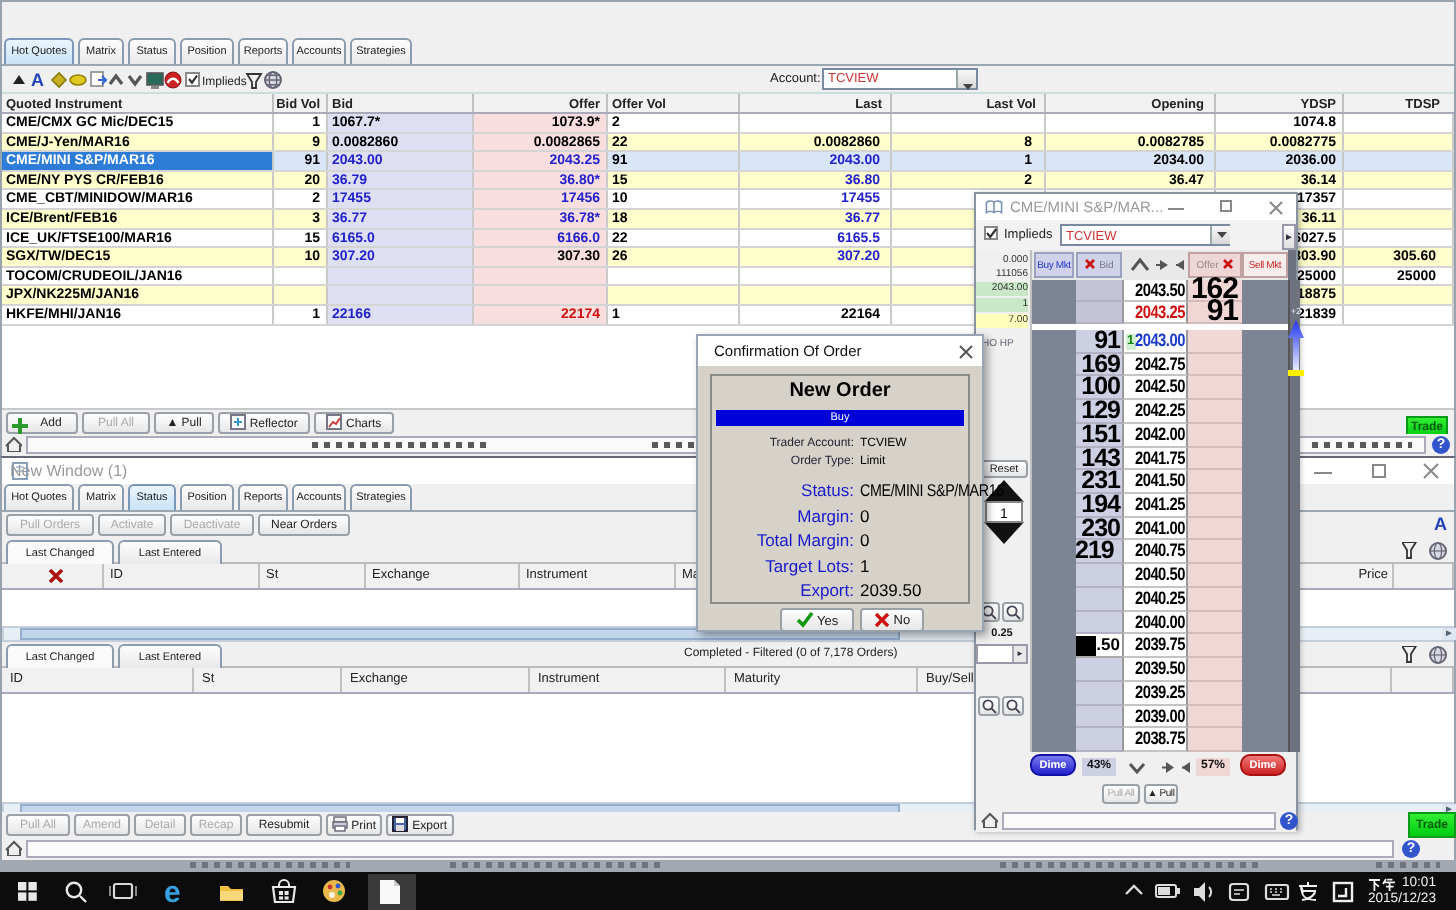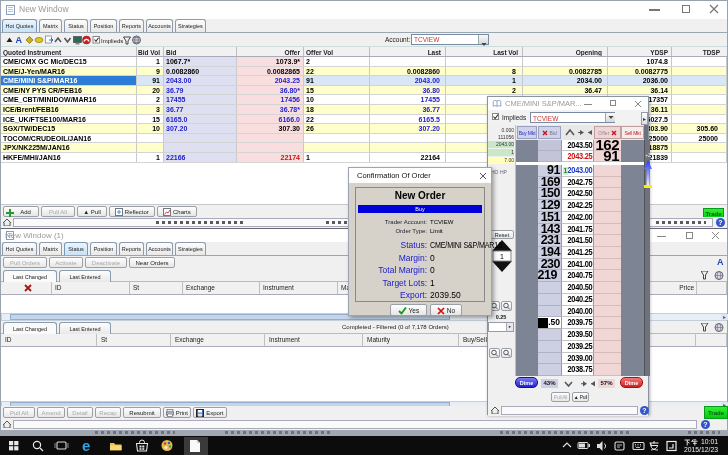--- a/index.html
+++ b/index.html
@@ -13,34 +13,20 @@
 .btn.dis{color:#aaa;}
 .hdrcell{position:absolute;top:0;height:100%;border-right:1px solid #bfbfbf;font-size:6.5px;color:#222;line-height:11px;overflow:hidden;white-space:nowrap;}
 .hb .hdrcell{font-weight:bold;}
 .cell{position:absolute;top:0;height:100%;border-right:1px solid #c9c9c9;font-size:7px;font-weight:bold;line-height:9px;overflow:visible;white-space:nowrap;}
 .house{position:absolute;width:9px;height:8px;}
 .qm{position:absolute;width:9px;height:9px;border-radius:50%;background:#3355cc;color:#fff;font-size:7px;font-weight:bold;text-align:center;line-height:9px;}
 .trade{position:absolute;background:linear-gradient(#33ee33,#00cc11);border:1px solid #0a9a1a;color:#045c10;font-weight:bold;font-size:6px;text-align:center;overflow:hidden;white-space:nowrap;}
 </style></head><body>
 
 <div class="ab" style="left:0;top:0;width:728px;height:228px;background:#f0f0f0;border:1px solid #99a3ad;z-index:1;">
-<div class="ab" style="left:0;top:0;width:726px;height:18px;background:#fff;">
-<svg class="ab" style="left:5px;top:4px" width="10" height="11">
-        <rect x="0.5" y="0.5" width="8" height="9" fill="#fff" stroke="#8aa0b8"></rect>
-        <rect x="2" y="2" width="5" height="1" fill="#b8c8d8"></rect>
-        <rect x="2" y="4" width="5" height="1" fill="#b8c8d8"></rect>
-        <rect x="2" y="6" width="5" height="1" fill="#b8c8d8"></rect>
-      </svg>
-<div class="ab" style="left:18px;top:3px;font-size:8.5px;color:#9a9a9a;">New Window</div>
-<div class="ab" style="left:648px;top:8px;width:11px;height:1.5px;background:#777;"></div>
-<div class="ab" style="left:681px;top:4px;width:8px;height:8px;border:1.2px solid #777;"></div>
-<svg class="ab" style="left:708px;top:3px" width="10" height="10">
-        <path d="M1 1 L9 9 M9 1 L1 9" stroke="#777" stroke-width="1.2"></path>
-      </svg>
-</div>
 <div class="ab" style="left:0;top:18px;width:726px;height:14px;background:#f0f0f0;border-bottom:1px solid #9aa6b0;">
 <div class="tab tabsel" style="left:1px;width:35px;">Hot Quotes</div>
 <div class="tab" style="left:38px;width:23px;">Matrix</div>
 <div class="tab" style="left:63px;width:24px;">Status</div>
 <div class="tab" style="left:89px;width:27px;">Position</div>
 <div class="tab" style="left:118px;width:25px;">Reports</div>
 <div class="tab" style="left:145px;width:27px;">Accounts</div>
 <div class="tab" style="left:174px;width:31px;">Strategies</div>
 </div>
 <div class="ab" style="left:0;top:32px;width:726px;height:13px;background:#f0f0f0;">
@@ -434,21 +420,21 @@
         </div>
 <div class="ab" style="left:0;top:36.72px;width:160px;height:11.72px;">
           <div class="ab" style="left:0;top:0;width:21.5px;height:100%;background:#7d8595;"></div>
           <div class="ab" style="left:21.5px;top:0;width:23.5px;height:100%;background:#cdcfe3;border-bottom:1px solid #b2b2c4;text-align:right;padding-right:1px;font-weight:bold;font-size:12.5px;line-height:11.7px;letter-spacing:-0.5px;color:#000;">169</div>
           <div class="ab" style="left:45px;top:0;width:33px;height:100%;background:#fff;border-bottom:1px solid #c4c4c4;border-left:1px solid #999;border-right:1px solid #999;text-align:right;padding-right:1.5px;font-weight:bold;font-size:9px;line-height:11.7px;letter-spacing:-0.3px;color:#000;"><span style="display:inline-block;transform:scaleX(0.82);transform-origin:100% 50%;">2042.75</span></div>
           <div class="ab" style="left:78px;top:0;width:27px;height:100%;background:#f1d6d6;border-bottom:1px solid #d4bcbc;text-align:right;padding-right:2px;font-weight:bold;font-size:15px;line-height:11.7px;letter-spacing:-0.5px;color:#000;"></div>
           <div class="ab" style="left:105px;top:0;width:23px;height:100%;background:#7d8595;"></div>
         </div>
 <div class="ab" style="left:0;top:48.44px;width:160px;height:11.72px;">
           <div class="ab" style="left:0;top:0;width:21.5px;height:100%;background:#7d8595;"></div>
-          <div class="ab" style="left:21.5px;top:0;width:23.5px;height:100%;background:#cdcfe3;border-bottom:1px solid #b2b2c4;text-align:right;padding-right:1px;font-weight:bold;font-size:12.5px;line-height:11.7px;letter-spacing:-0.5px;color:#000;">150</div>
+          <div class="ab" style="left:21.5px;top:0;width:23.5px;height:100%;background:#cdcfe3;border-bottom:1px solid #b2b2c4;text-align:right;padding-right:1px;font-weight:bold;font-size:12.5px;line-height:11.7px;letter-spacing:-0.5px;color:#000;">100</div>
           <div class="ab" style="left:45px;top:0;width:33px;height:100%;background:#fff;border-bottom:1px solid #c4c4c4;border-left:1px solid #999;border-right:1px solid #999;text-align:right;padding-right:1.5px;font-weight:bold;font-size:9px;line-height:11.7px;letter-spacing:-0.3px;color:#000;"><span style="display:inline-block;transform:scaleX(0.82);transform-origin:100% 50%;">2042.50</span></div>
           <div class="ab" style="left:78px;top:0;width:27px;height:100%;background:#f1d6d6;border-bottom:1px solid #d4bcbc;text-align:right;padding-right:2px;font-weight:bold;font-size:15px;line-height:11.7px;letter-spacing:-0.5px;color:#000;"></div>
           <div class="ab" style="left:105px;top:0;width:23px;height:100%;background:#7d8595;"></div>
         </div>
 <div class="ab" style="left:0;top:60.16px;width:160px;height:11.72px;">
           <div class="ab" style="left:0;top:0;width:21.5px;height:100%;background:#7d8595;"></div>
           <div class="ab" style="left:21.5px;top:0;width:23.5px;height:100%;background:#cdcfe3;border-bottom:1px solid #b2b2c4;text-align:right;padding-right:1px;font-weight:bold;font-size:12.5px;line-height:11.7px;letter-spacing:-0.5px;color:#000;">129</div>
           <div class="ab" style="left:45px;top:0;width:33px;height:100%;background:#fff;border-bottom:1px solid #c4c4c4;border-left:1px solid #999;border-right:1px solid #999;text-align:right;padding-right:1.5px;font-weight:bold;font-size:9px;line-height:11.7px;letter-spacing:-0.3px;color:#000;"><span style="display:inline-block;transform:scaleX(0.82);transform-origin:100% 50%;">2042.25</span></div>
           <div class="ab" style="left:78px;top:0;width:27px;height:100%;background:#f1d6d6;border-bottom:1px solid #d4bcbc;text-align:right;padding-right:2px;font-weight:bold;font-size:15px;line-height:11.7px;letter-spacing:-0.5px;color:#000;"></div>
           <div class="ab" style="left:105px;top:0;width:23px;height:100%;background:#7d8595;"></div>

